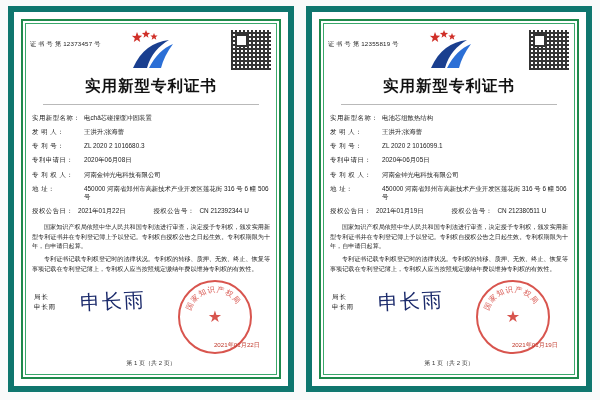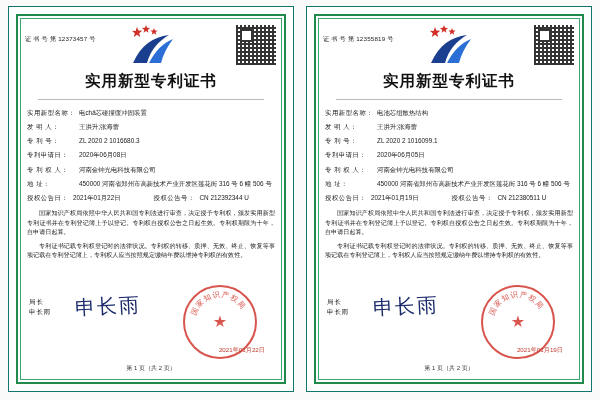--- a/index.html
+++ b/index.html
@@ -14,21 +14,21 @@
     display:flex;
     justify-content:space-between;
     box-sizing:border-box;
     padding:6px 8px;
     background:#fafafa;
   }
   .cert{
     position:relative;
     width:286px;height:386px;
     background:#ffffff;
-    border:1px solid #0f766e;
+    border:6px solid #0f766e;
     box-sizing:border-box;
     overflow:hidden;
   }
   
   .frame-outer{
     position:absolute;left:7px;top:7px;right:7px;bottom:7px;
     border:2px solid #1f8a4c;
   }
   .frame-inner{
     position:absolute;left:11px;top:11px;right:11px;bottom:11px;

